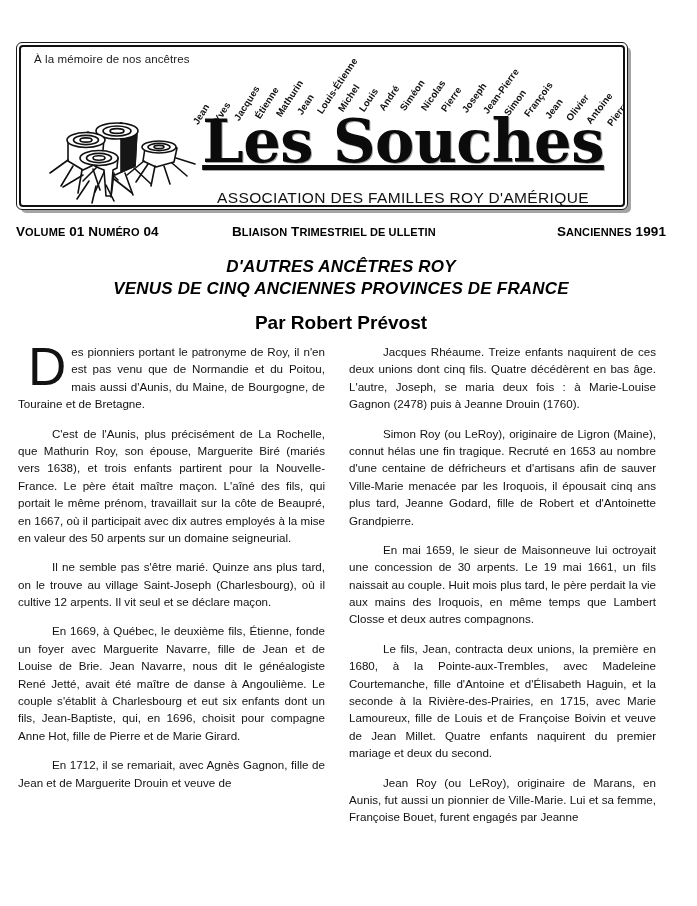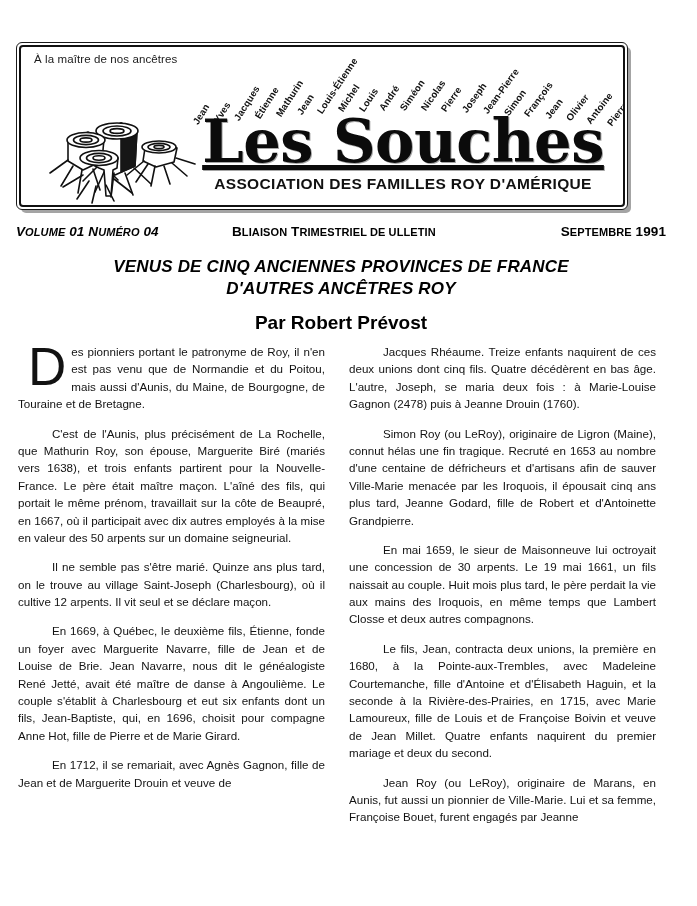--- a/index.html
+++ b/index.html
@@ -100,39 +100,39 @@
     font-size: 59px;
     line-height: 0.98;
     letter-spacing: -0.5px;
     color: #0b0b0b;
     display: block;
     text-shadow: 1px 1px 0 rgba(0,0,0,0.35);
     text-decoration: underline;
   }
   .wordmark .subtitle {
     display: block;
-    margin-top: 4px;
+    margin-top: 18px;
     font-size: 15.5px;
-    font-weight: 700;
+    font-weight: 400;
     letter-spacing: 0.35px;
     color: #111111;
     white-space: nowrap;
   }
 
   
   .issue-bar {
     position: absolute;
     left: 16px;
     top: 224px;
     width: 650px;
     display: flex;
     align-items: baseline;
     font-weight: bold;
   }
-  .issue-vol  { width: 210px; font-style: italic; }
+  .issue-vol  { width: 210px; }
   .issue-mid  { flex: 1; text-align: left; padding-left: 6px; }
   .issue-date { width: 160px; text-align: right; }
   .sc {
     font-size: 13.5px;
     letter-spacing: 0.1px;
   }
   .sc .cap { font-size: 13.5px; }
   .sc .sm  { font-size: 11px; }
 
   
@@ -196,21 +196,21 @@
   }
 </style>
 </head>
 <body>
 
 <div class="page">
 
   <div class="masthead-box">
     <div class="masthead-inner">
 
-      <div class="memoriam">À la maître de nos ancêtres</div>
+      <div class="memoriam">À la mémoire de nos ancêtres</div>
 
       <div class="stumps">
         <svg viewBox="0 0 168 116" xmlns="http://www.w3.org/2000/svg">
           <g fill="none" stroke="#111" stroke-width="1.6" stroke-linecap="round" stroke-linejoin="round">
 
             <path d="M112 57 l20 -5 l12 5 l-3 14 l-18 5 l-13 -6 z" fill="#fff"></path>
             <ellipse cx="126" cy="56" rx="17" ry="6" fill="#fff"></ellipse>
             <ellipse cx="126" cy="56" rx="11" ry="3.6"></ellipse>
             <ellipse cx="126" cy="56" rx="5" ry="1.6"></ellipse>
             <path d="M111 70 l-17 14 M115 73 l-12 18 M122 75 l-4 20 M131 75 l6 18 M139 72 l15 13 M143 67 l19 6"></path>
@@ -270,27 +270,27 @@
   </div>
 
   <div class="issue-bar">
     <div class="issue-vol sc">
       <span class="cap">V</span><span class="sm">OLUME</span><span class="cap"> 01 </span><span class="cap">N</span><span class="sm">UMÉRO</span><span class="cap"> 04</span>
     </div>
     <div class="issue-mid sc">
       <span class="cap">B</span><span class="sm">LIAISON</span> <span class="cap">T</span><span class="sm">RIMESTRIEL DE ULLETIN</span>
     </div>
     <div class="issue-date sc">
-      <span class="cap">S</span><span class="sm">EPTEMBRE</span> <span class="cap">1991</span>
+      <span class="cap">S</span><span class="sm">ANCIENNES</span> <span class="cap">1991</span>
     </div>
   </div>
 
   <div class="headline">
+    <div>D'AUTRES ANCÊTRES ROY</div>
     <div>VENUS DE CINQ ANCIENNES PROVINCES DE FRANCE</div>
-    <div>D'AUTRES ANCÊTRES ROY</div>
   </div>
   <div class="byline">Par Robert Prévost</div>
 
   <div class="columns">
     <div class="col">
         <p class="dropcap-para"><span class="dropcap">D</span>es pionniers portant le patronyme de Roy, il n'en est pas venu que de Normandie et du Poitou, mais aussi d'Aunis, du Maine, de Bourgogne, de Touraine et de Bretagne.</p>
         <p>C'est de l'Aunis, plus précisément de La Rochelle, que Mathurin Roy, son épouse, Marguerite Biré (mariés vers 1638), et trois enfants partirent pour la Nouvelle-France.  Le père était maître maçon.  L'aîné des fils, qui portait le même prénom, travaillait sur la côte de Beaupré, en 1667, où il participait avec dix autres employés à la mise en valeur des 50 arpents sur un domaine seigneurial.</p>
         <p>Il ne semble pas s'être marié.  Quinze ans plus tard, on le trouve au village Saint-Joseph (Charlesbourg), où il cultive 12 arpents. Il vit seul et se déclare maçon.</p>
         <p>En 1669, à Québec, le deuxième fils, Étienne, fonde un foyer avec Marguerite Navarre, fille de Jean et de Louise de Brie.  Jean Navarre, nous dit le généalogiste René Jetté, avait été maître de danse à Angoulième.  Le couple s'établit à Charlesbourg et eut six enfants dont un fils, Jean-Baptiste, qui, en 1696, choisit pour compagne Anne Hot, fille de Pierre et de Marie Girard.</p>
         <p>En 1712, il se remariait, avec Agnès Gagnon, fille de Jean et de Marguerite Drouin et veuve de</p>

